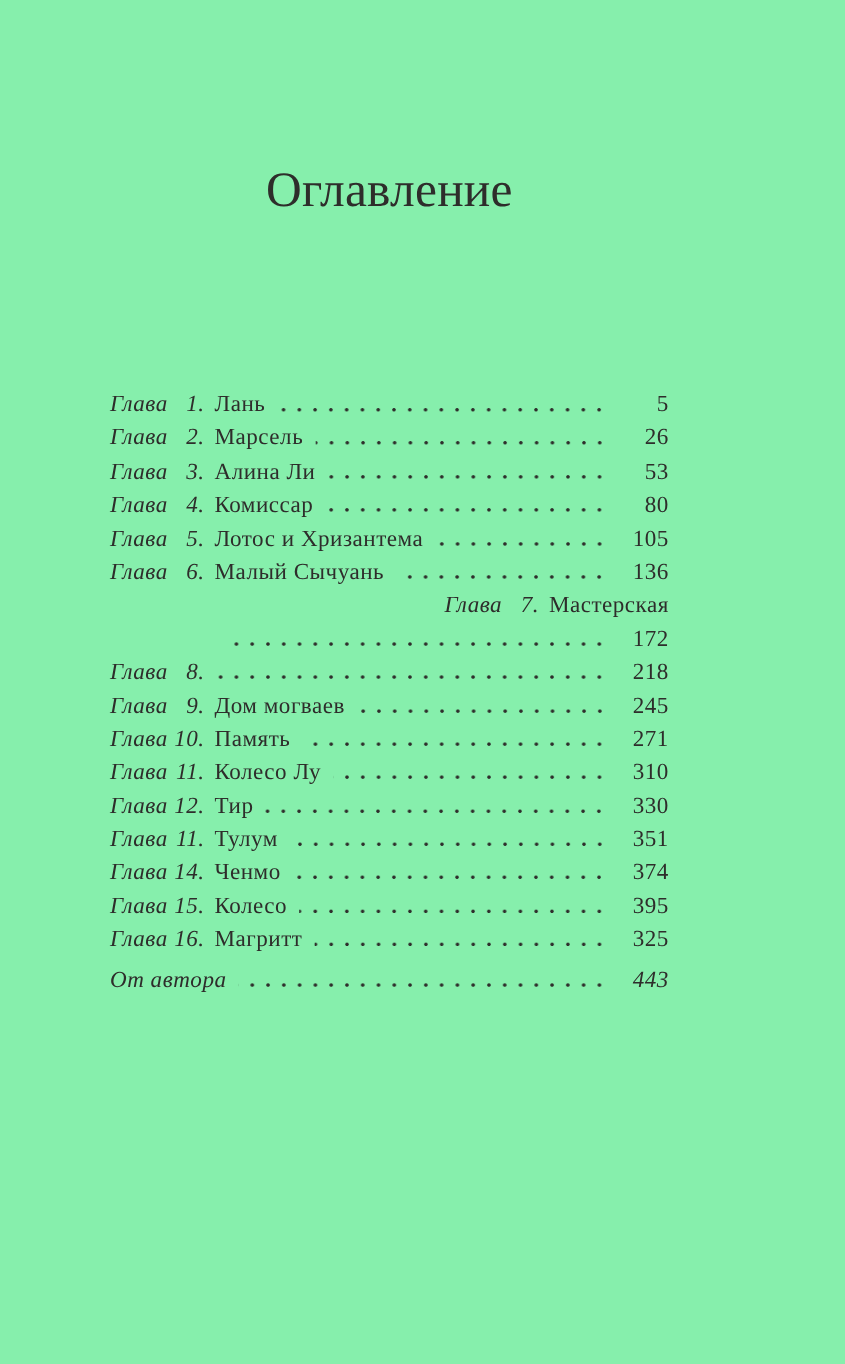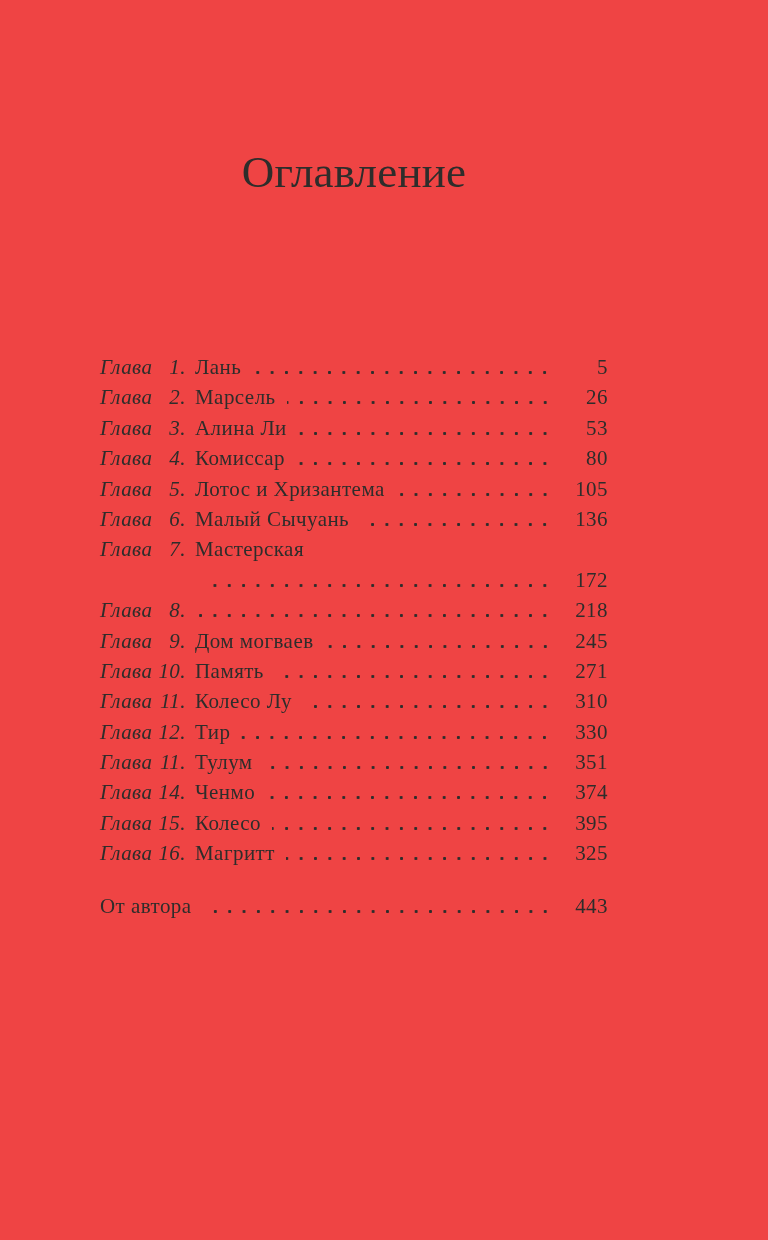--- a/index.html
+++ b/index.html
@@ -1,20 +1,20 @@
 <!DOCTYPE html>
 <html><head>
 <meta charset="utf-8">
 <style>
   html, body { margin: 0; padding: 0; background: #ffffff; }
   .page {
     position: relative;
     width: 768px;
     height: 1240px;
-    background: #ef4444;
+    background: #86efac;
     font-family: "Liberation Serif", "DejaVu Serif", serif;
     color: #2e2d2b;
     overflow: hidden;
   }
   .title {
     position: absolute;
     left: 100px;
     top: 150px;
     width: 508px;
     margin: 0;
@@ -30,20 +30,21 @@
     top: 355px;
     width: 508px;
     font-size: 21px;
     letter-spacing: 0.45px;
   }
   .row {
     display: flex;
     align-items: baseline;
     height: 30.4px;
     white-space: nowrap;
+    justify-content: flex-end;
   }
   .chap {
     flex: none;
     width: 86px;
     display: flex;
     justify-content: space-between;
     align-items: baseline;
     font-style: italic;
   }
   .ctitle { flex: none; margin-left: 9px; }
@@ -58,21 +59,22 @@
     background-size: 14.35px 3px;
     background-repeat: repeat-x;
     background-position: 100% 50%;
   }
   .pnum {
     flex: none;
     min-width: 44px;
     text-align: right;
   }
   .row.author {
-    margin-top: 22px;
+    margin-top: 6px;
+    font-style: italic;
   }
   .row.author .alabel { flex: none; }
 </style>
 </head>
 <body>
 
 <div class="page">
 
   <h1 class="title">Оглавление</h1>
 

